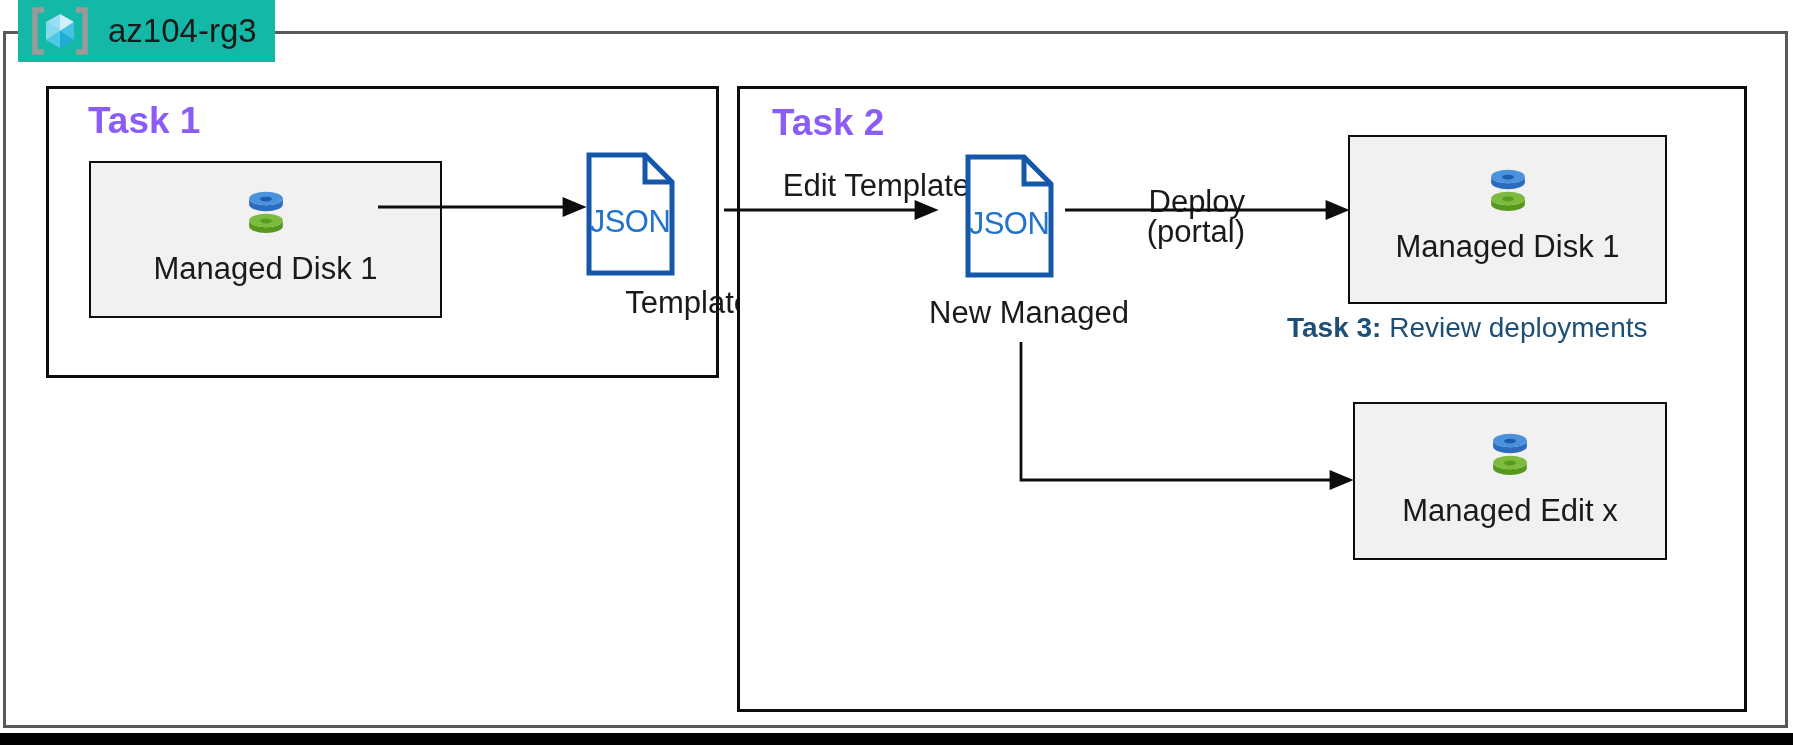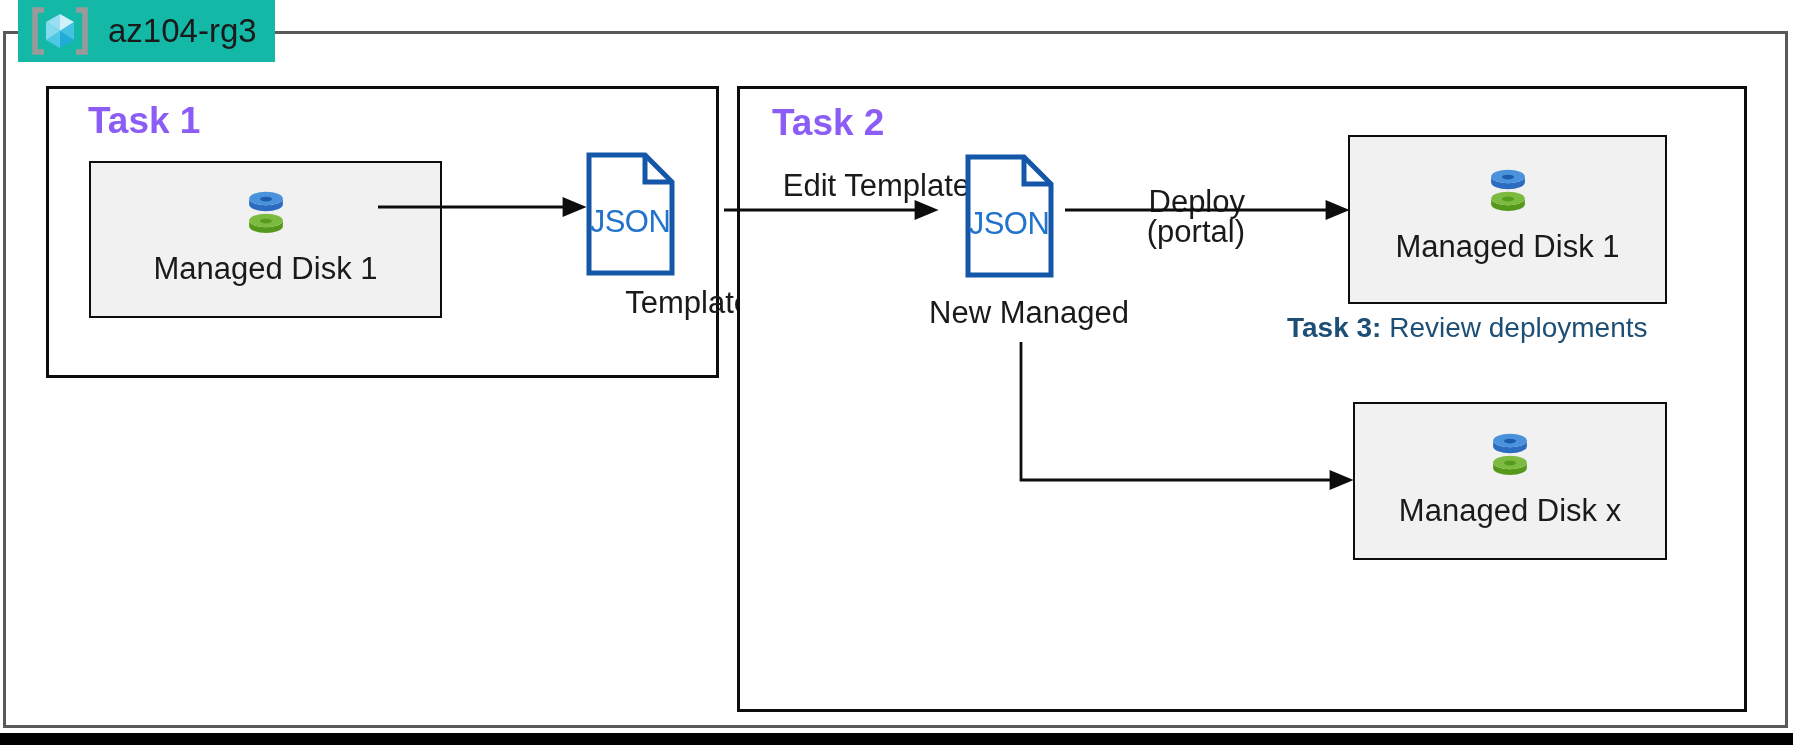--- a/index.html
+++ b/index.html
@@ -183,21 +183,21 @@
 
   <div class="gray-box" style="left:1353px; top:402px; width:314px; height:158px; padding-top:21px; gap:10px;">
     <svg class="disk" width="54" height="58" viewBox="0 0 64 60">
       <path d="M12 14 a20 8 0 0 0 40 0 l0 7 a20 8 0 0 1 -40 0 z" fill="#2c6cc0"></path>
       <ellipse cx="32" cy="14" rx="20" ry="8" fill="#4a92dc"></ellipse>
       <ellipse cx="32" cy="14.7" rx="7" ry="2.9" fill="#1d5cad"></ellipse>
       <path d="M12 40 a20 8 0 0 0 40 0 l0 7 a20 8 0 0 1 -40 0 z" fill="#55981b"></path>
       <ellipse cx="32" cy="40" rx="20" ry="8" fill="#7cbb40"></ellipse>
       <ellipse cx="32" cy="40.7" rx="7" ry="2.9" fill="#569d1e"></ellipse>
     </svg>
-    <div class="disk-label">Managed Disk x</div>
+    <div class="disk-label">Managed Edit x</div>
   </div>
 
   <div class="task-list">
   </div>
 
   <svg class="connectors">
     <g stroke="#0d0d0d" stroke-width="2.8" fill="#0d0d0d">
 
       <line x1="378" y1="207" x2="566" y2="207"></line>
       <polygon points="583,207 564,199 564,215"></polygon>

